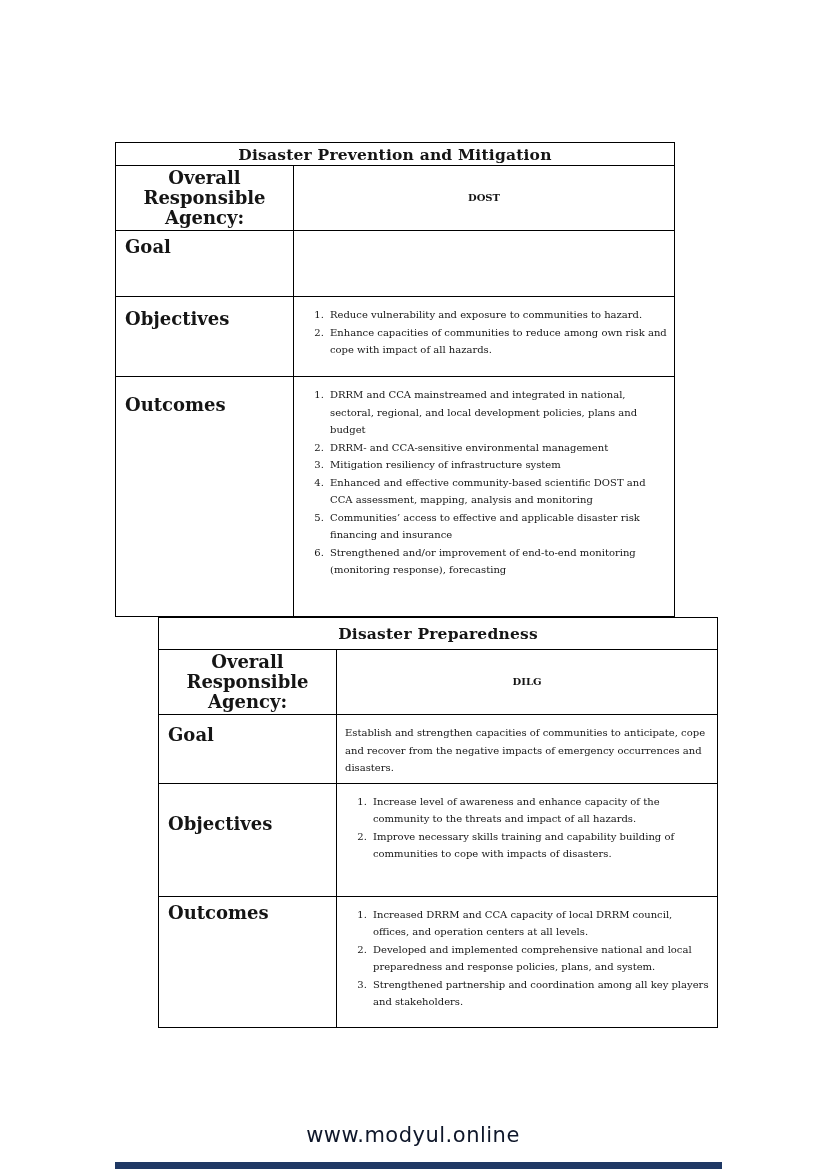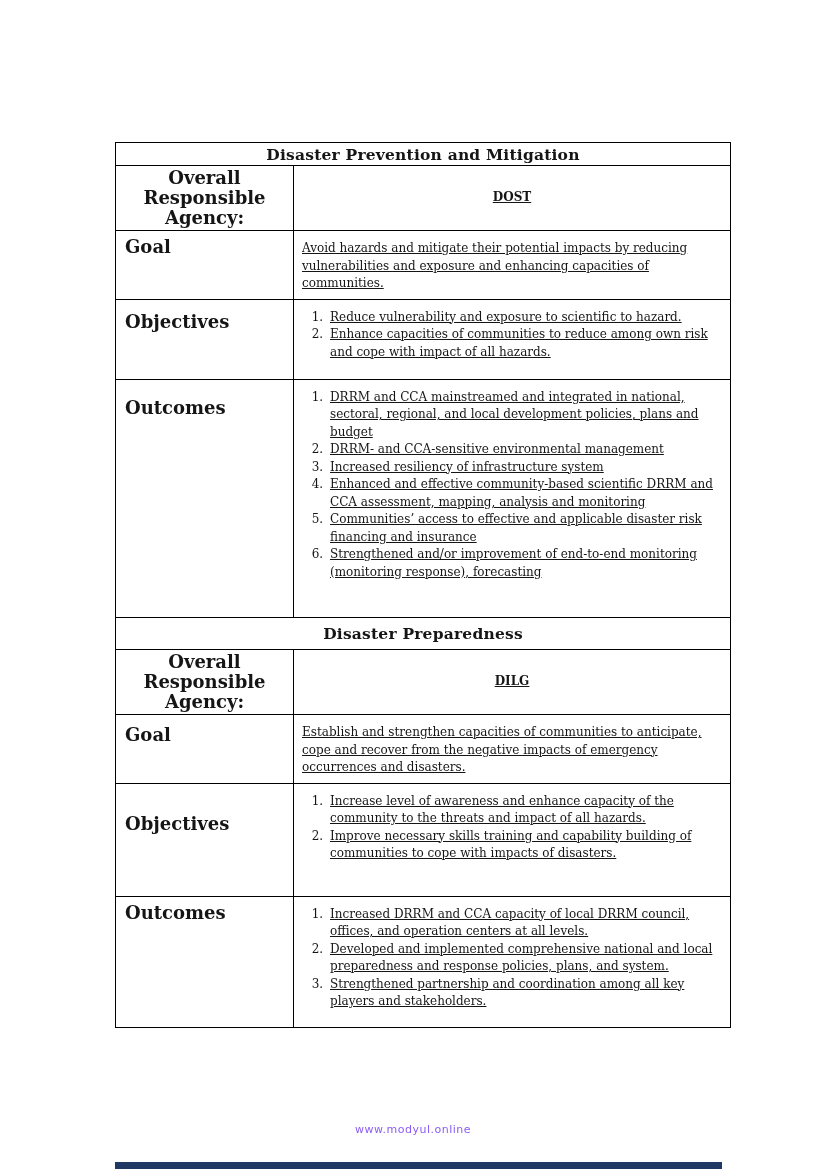--- a/index.html
+++ b/index.html
@@ -2,43 +2,42 @@
 <html><head>
 <meta charset="utf-8">
 <style>
   * { margin:0; padding:0; box-sizing:border-box; }
   html,body { background:#ffffff; }
   body {
     width:826px; height:1169px; position:relative;
     font-family:"DejaVu Serif", serif; color:#151515;
   }
   .tbl {
-    position:absolute; left:115px; width:616px;
+    position:absolute; left:115px; width:560px;
     border:1px solid #000; background:#fff;
   }
   .t1 { top:142px; }
-  .t2 { top:617px; }
+  .t2 { top:617px;margin-left:43px; }
   .tbl-title {
     display:flex; align-items:center; justify-content:center;
     font-weight:bold; font-size:15.5px; letter-spacing:0.2px;
     border-bottom:1px solid #000;
   }
   .t1 .tbl-title { height:23px; }
   .t2 .tbl-title { height:32px; }
   .row { display:flex; border-bottom:1px solid #000; }
   .row:last-child { border-bottom:none;justify-content:center; }
   .lbl {
     width:178px; flex:0 0 178px; border-right:1px solid #000;
     font-weight:bold; font-size:18px; line-height:20px;
     padding:8px 6px 4px 9px;
   }
   .val {
-    flex:1 1 auto; font-size:12px; line-height:17.5px;
+    flex:1 1 auto; font-size:10px; line-height:17.5px;
     padding:9px 7px 6px 8px;
-    text-decoration:underline;
   }
   .r-agency .lbl { text-align:center; padding:2px 4px; }
   .r-agency .val { display:flex; align-items:center; justify-content:center;
     font-weight:bold; padding:0; }
   .t1 .r-agency { min-height:41px; }
   .t1 .r-goal   { min-height:66px; }
   .t1 .r-obj    { min-height:80px; }
   .t1 .r-out    { min-height:239px; }
   .t2 .r-agency { min-height:42px; }
   .t2 .r-goal   { min-height:64px; }
@@ -49,21 +48,21 @@
   .t1 .r-out  .lbl { padding-top:18px; }
   .t2 .r-goal .lbl { padding-top:10px; }
   .t2 .r-obj  .lbl { padding-top:30px; }
   .t2 .r-out  .lbl { padding-top:6px; }
   ol { margin:0; padding-left:25px; list-style:decimal outside; }
   ol li { padding-left:3px; }
   .watermark {
     position:absolute; left:0; right:0; top:1123px;
     text-align:center;
     font-family:"DejaVu Sans", sans-serif;
-    font-size:11px; color:#8b5cf6; letter-spacing:0.5px;
+    font-size:21px; color:#0f172a; letter-spacing:0.5px;
   }
   .footer-bar {
     position:absolute; left:115px; top:1162px;
     width:607px; height:7px; background:#1f3864;
   }
 </style>
 </head>
 <body>
 
 <div class="tbl t1">
@@ -72,41 +71,40 @@
   <div class="row r-agency">
     <div class="lbl">
       <div>Overall</div>
       <div>Responsible Agency:</div>
     </div>
     <div class="val">DOST</div>
   </div>
 
   <div class="row r-goal">
     <div class="lbl">Goal</div>
-    <div class="val">Avoid hazards and mitigate their potential impacts by reducing vulnerabilities and exposure and enhancing capacities of communities.</div>
   </div>
 
   <div class="row r-obj">
     <div class="lbl">Objectives</div>
     <div class="val">
       <ol>
-        <li>Reduce vulnerability and exposure to scientific to hazard.</li>
+        <li>Reduce vulnerability and exposure to communities to hazard.</li>
         <li>Enhance capacities of communities to reduce among own risk and cope with impact of all hazards.</li>
       </ol>
     </div>
   </div>
 
   <div class="row r-out">
     <div class="lbl">Outcomes</div>
     <div class="val">
       <ol>
         <li>DRRM and CCA mainstreamed and integrated in national, sectoral, regional, and local development policies, plans and budget</li>
         <li> DRRM- and CCA-sensitive environmental management</li>
-        <li>Increased resiliency of infrastructure system</li>
-        <li>Enhanced and effective community-based scientific DRRM and CCA assessment, mapping, analysis and monitoring</li>
+        <li>Mitigation resiliency of infrastructure system</li>
+        <li>Enhanced and effective community-based scientific DOST and CCA assessment, mapping, analysis and monitoring</li>
         <li>Communities’ access to effective and applicable disaster risk financing and insurance</li>
         <li>Strengthened and/or improvement of end-to-end monitoring (monitoring response), forecasting</li>
       </ol>
     </div>
   </div>
 </div>
 
 <div class="tbl t2">
   <div class="tbl-title">Disaster Preparedness</div>
 

